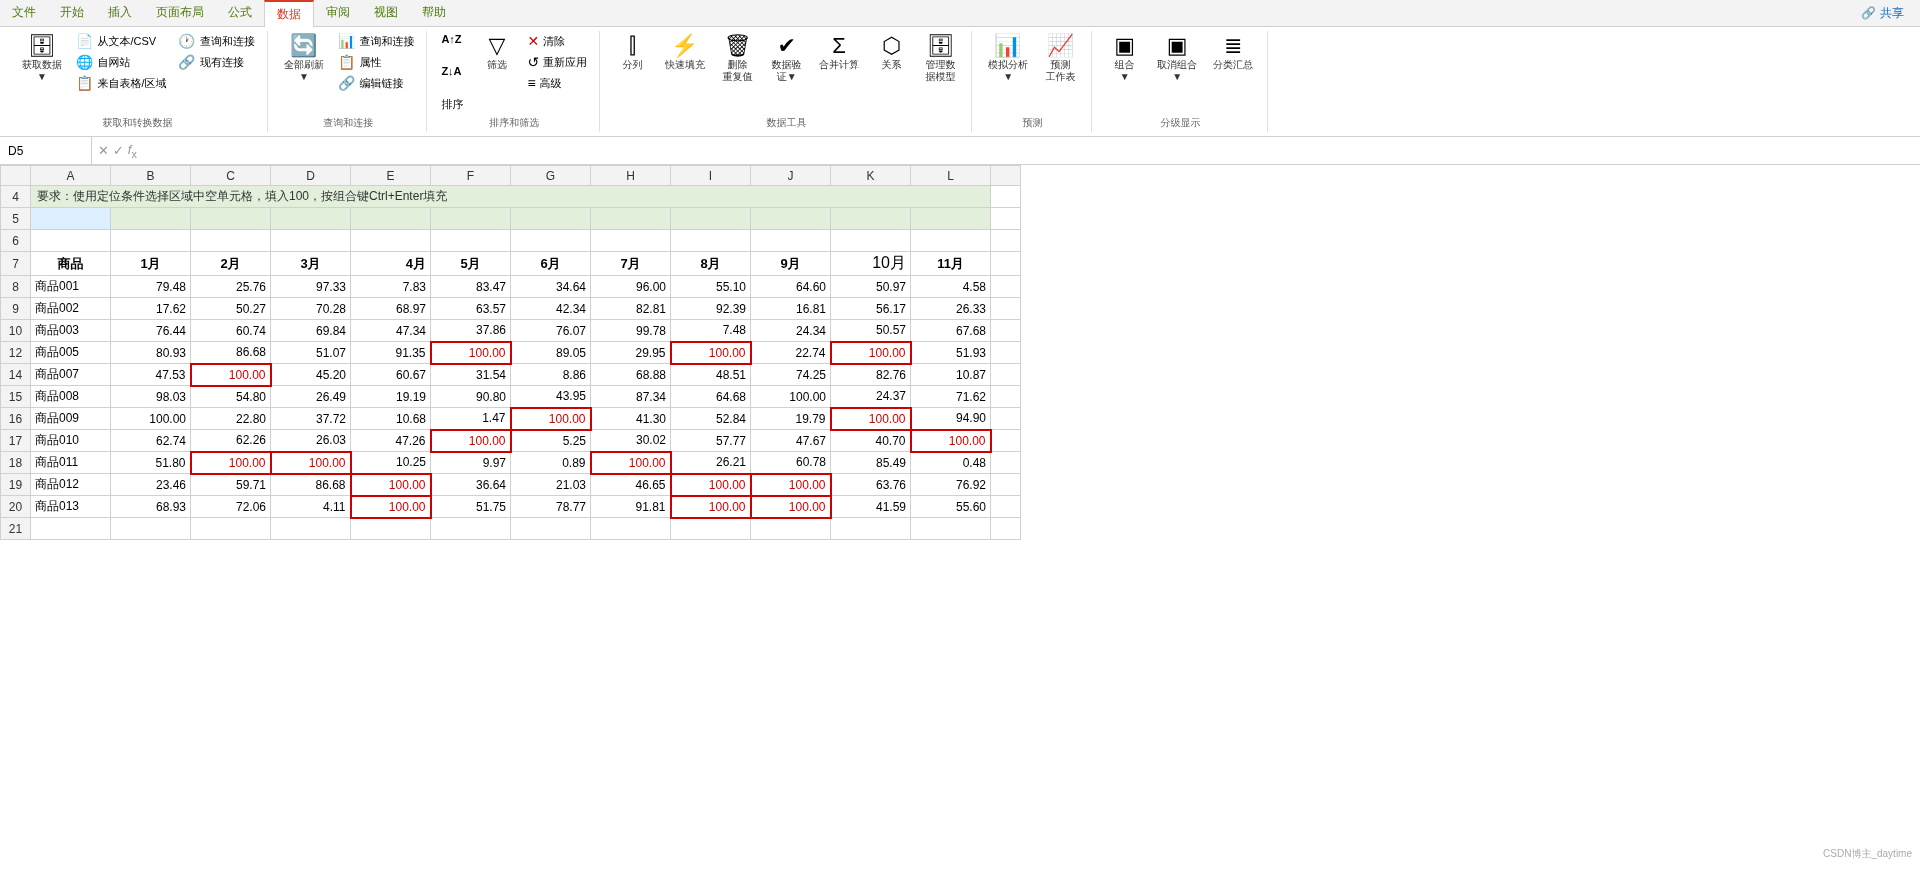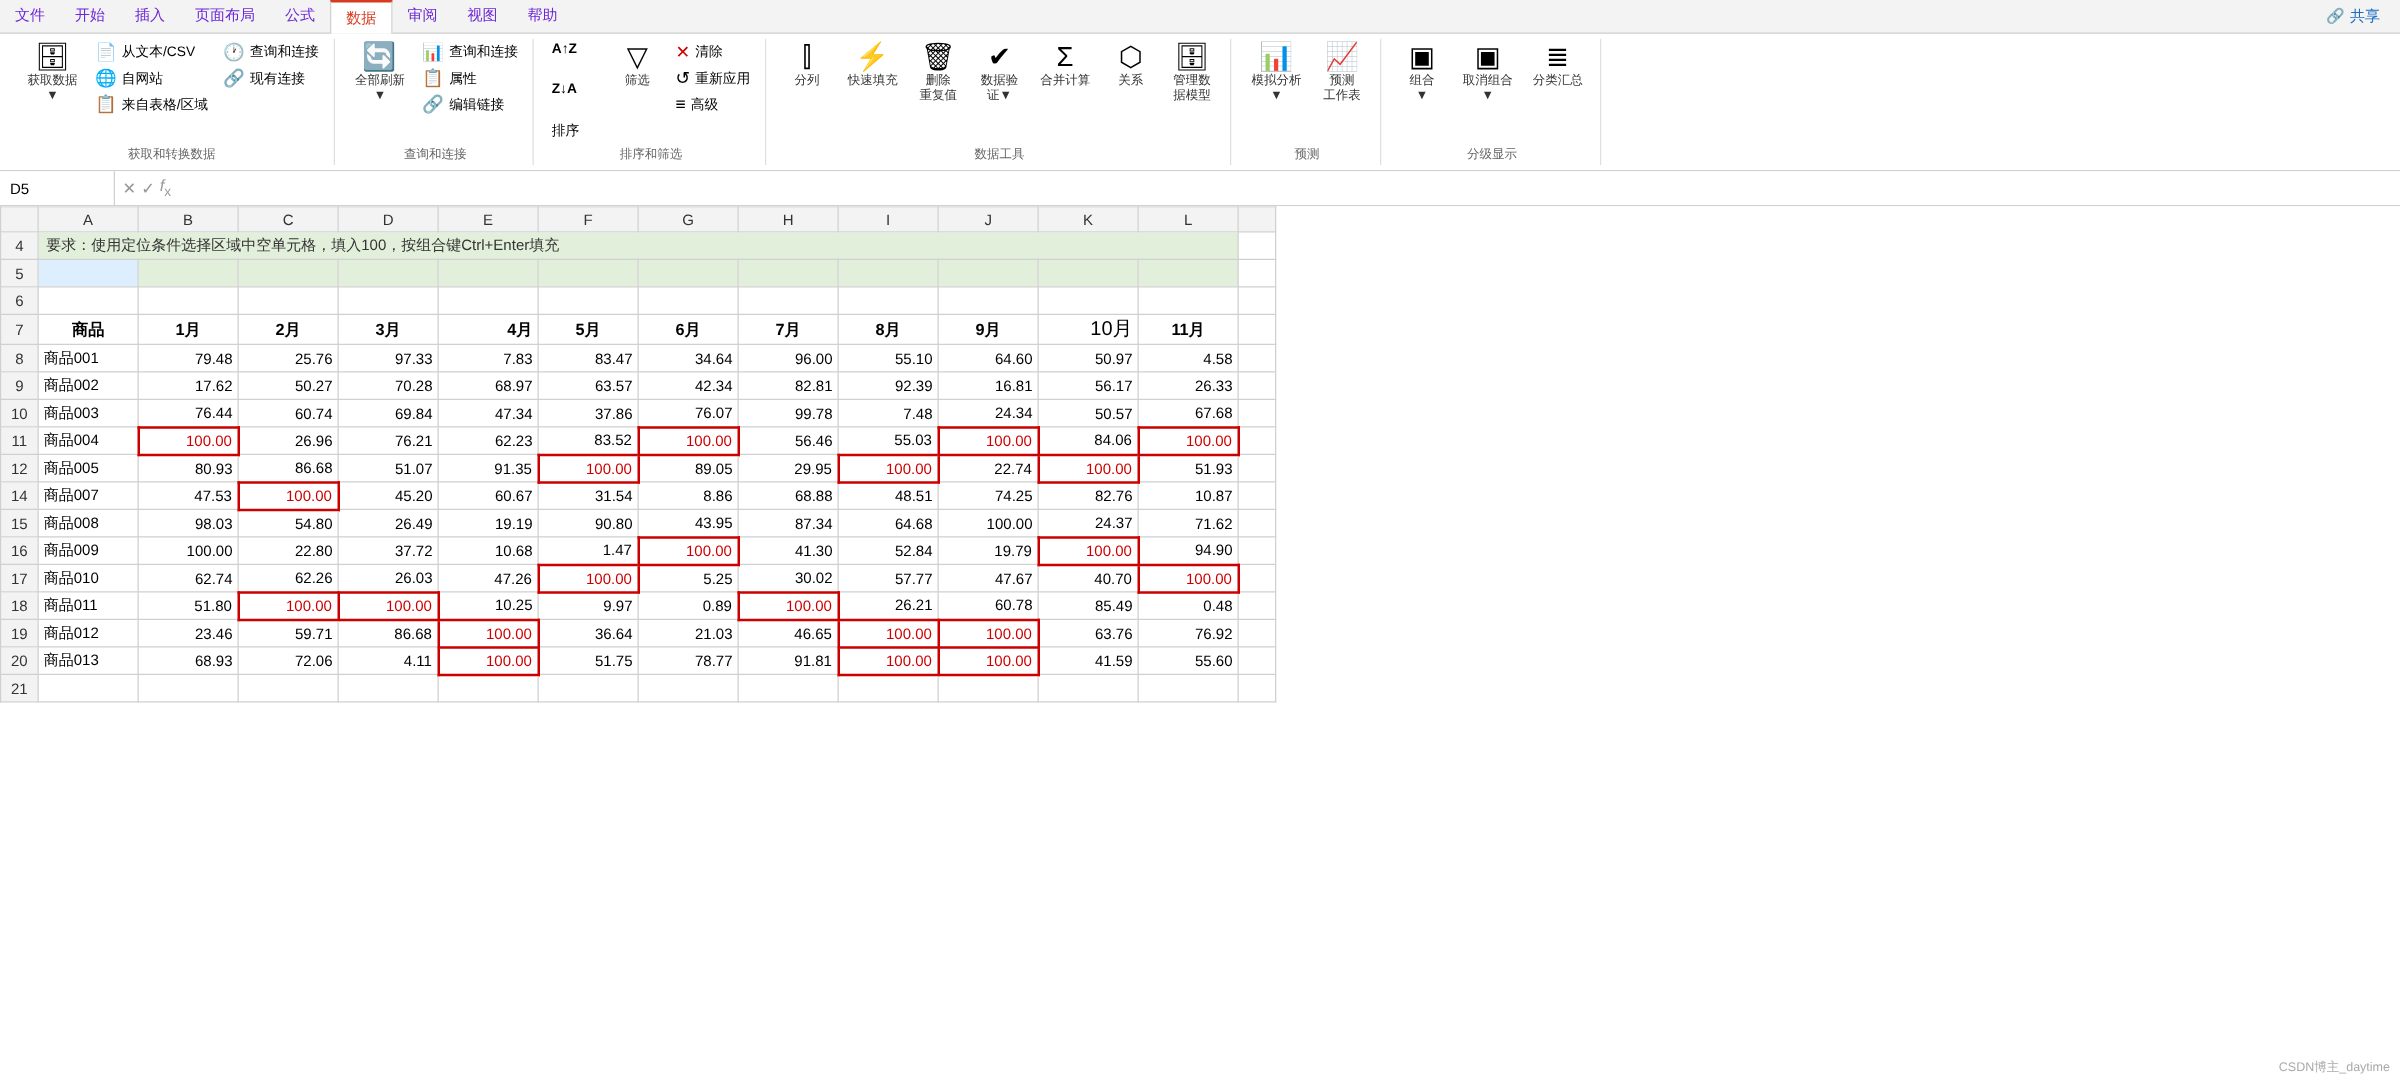--- a/index.html
+++ b/index.html
@@ -1,21 +1,21 @@
 <!DOCTYPE html>
 <html><head>
   <meta charset="utf-8">
   <style>
     * { box-sizing: border-box; margin: 0; padding: 0; }
     body { font-family: 'Microsoft YaHei', SimSun, Arial, sans-serif; font-size: 12px; background: #fff; overflow: hidden; }
 
     
     .ribbon { background: #fff; border-bottom: 1px solid #d0d0d0; }
     .ribbon-tabs { display: flex; background: #f3f3f3; border-bottom: 1px solid #d0d0d0; }
-    .ribbon-tab { padding: 4px 12px; font-size: 12px; cursor: pointer; color: #6d28d9; }
+    .ribbon-tab { padding: 4px 12px; font-size: 12px; cursor: pointer; color: #4d7c0f; }
     .ribbon-tab.active { background: #fff; color: #d63b1f; border-top: 2px solid #d63b1f; border-left: 1px solid #d0d0d0; border-right: 1px solid #d0d0d0; margin-bottom: -1px; }
     .share-btn { margin-left: auto; padding: 4px 16px; font-size: 12px; color: #1a6bc0; cursor: pointer; display: flex; align-items: center; gap: 4px; }
 
     .ribbon-content { display: flex; align-items: stretch; padding: 4px 8px; gap: 2px; min-height: 80px; }
     .ribbon-group { display: flex; flex-direction: column; border-right: 1px solid #e0e0e0; padding: 0 8px; min-width: 60px; }
     .ribbon-group-content { display: flex; align-items: flex-start; gap: 4px; flex: 1; }
     .ribbon-group-label { font-size: 10px; color: #666; text-align: center; padding-top: 2px; padding-bottom: 2px; }
 
     .ribbon-btn-large { display: flex; flex-direction: column; align-items: center; justify-content: center; cursor: pointer; padding: 4px 6px; min-width: 45px; border-radius: 2px; }
     .ribbon-btn-large .btn-icon { font-size: 22px; line-height: 1; }
@@ -122,21 +122,21 @@
             <span class="btn-icon">🔗</span>
             <span>编辑链接</span>
           </div>
         </div>
       </div>
       <div class="ribbon-group-label">查询和连接</div>
     </div>
 
     <div class="ribbon-group">
       <div class="ribbon-group-content">
-        <div class="ribbon-col" style="margin-right:16px;gap:16px;">
+        <div class="ribbon-col" style="margin-right:3px;gap:16px;">
           <div class="ribbon-btn-small" style="font-weight:bold;">A↑Z</div>
           <div class="ribbon-btn-small" style="font-weight:bold;">Z↓A</div>
           <div class="ribbon-btn-small">排序</div>
         </div>
         <div class="ribbon-btn-large">
           <span class="btn-icon">▽</span>
           <span class="btn-label">筛选</span>
         </div>
         <div class="ribbon-col">
           <div class="ribbon-btn-small">
@@ -367,36 +367,20 @@
           <td class="cell">37.86</td>
           <td class="cell">76.07</td>
           <td class="cell">99.78</td>
           <td class="cell">7.48</td>
           <td class="cell">24.34</td>
           <td class="cell">50.57</td>
           <td class="cell">67.68</td>
           <td class="cell"></td>
         </tr>
         <tr>
-          <th class="row-header">11</th>
-          <td class="cell cell-left">商品004</td>
-          <td class="cell" style="border: 2px solid rgb(204, 0, 0); color: rgb(204, 0, 0);">100.00</td>
-          <td class="cell">26.96</td>
-          <td class="cell">76.21</td>
-          <td class="cell">62.23</td>
-          <td class="cell">83.52</td>
-          <td class="cell" style="border: 2px solid rgb(204, 0, 0); color: rgb(204, 0, 0);">100.00</td>
-          <td class="cell">56.46</td>
-          <td class="cell">55.03</td>
-          <td class="cell" style="border: 2px solid rgb(204, 0, 0); color: rgb(204, 0, 0);">100.00</td>
-          <td class="cell">84.06</td>
-          <td class="cell" style="border: 2px solid rgb(204, 0, 0); color: rgb(204, 0, 0);">100.00</td>
-          <td class="cell"></td>
-        </tr>
-        <tr>
           <th class="row-header">12</th>
           <td class="cell cell-left">商品005</td>
           <td class="cell">80.93</td>
           <td class="cell">86.68</td>
           <td class="cell">51.07</td>
           <td class="cell">91.35</td>
           <td class="cell" style="border: 2px solid rgb(204, 0, 0); color: rgb(204, 0, 0);">100.00</td>
           <td class="cell">89.05</td>
           <td class="cell">29.95</td>
           <td class="cell" style="border: 2px solid rgb(204, 0, 0); color: rgb(204, 0, 0);">100.00</td>

